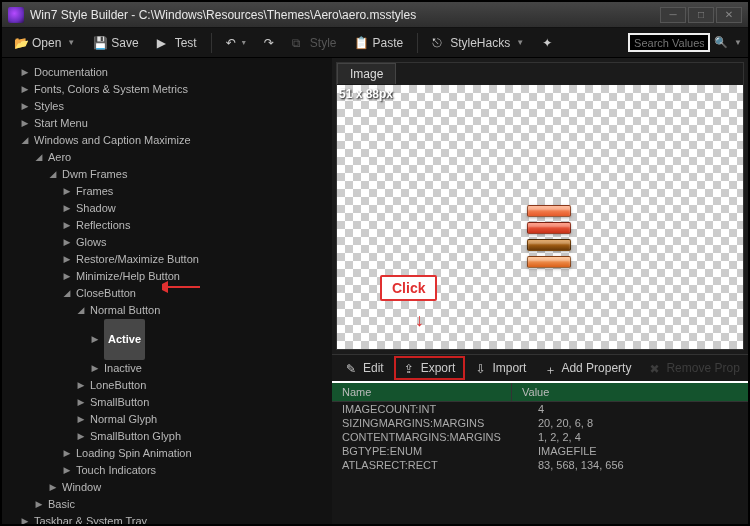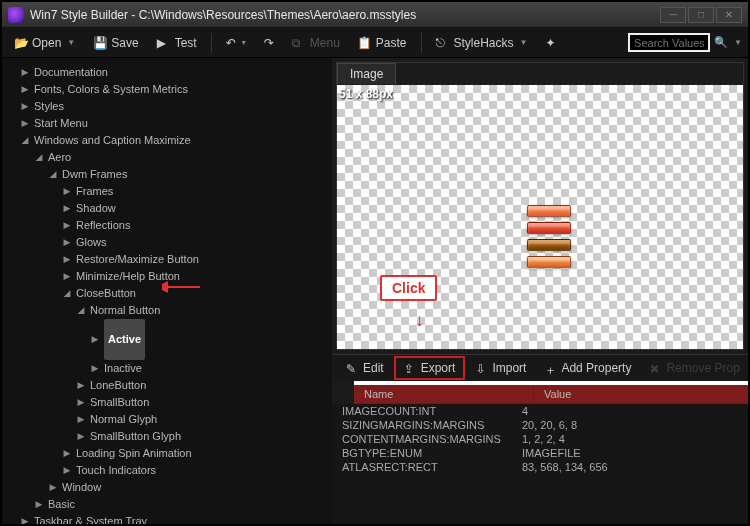--- a/index.html
+++ b/index.html
@@ -41,25 +41,25 @@
 .b1 { background: linear-gradient(#ff9a6a,#e45a2a); }
 .b2 { background: linear-gradient(#ff6c4a,#c7321a); }
 .b3 { background: linear-gradient(#d37b1a,#6a3a08); }
 .b4 { background: linear-gradient(#ffb070,#d9601a); }
 .bottom { height: 170px; border-top: 1px solid #333; display: flex; flex-direction: column; }
 .action-tabs { height: 26px; display: flex; align-items: center; padding-left: 6px; gap: 2px; background: #181818; }
 .atab { display: flex; align-items: center; gap: 4px; padding: 3px 8px; color: #ccc; font-size: 12px; cursor: pointer; }
 .atab.dim { color: #3d3d3d; }
 .atab.hl { border: 2px solid #c92020; }
 .atab .aic { width: 13px; height: 13px; display: inline-block; }
-.prop-head { display: flex; background: #7f1d1d; border-top: 4px solid #ffffff; border-bottom: 1px solid #333; margin-left: 22px; }
+.prop-head { display: flex; background: #14532d; border-top: 2px solid #ffffff; border-bottom: 1px solid #333; }
 .prop-head div { padding: 3px 10px; color: #bbb; font-size: 11px; }
 .ph-name { width: 180px; border-right: 1px solid #333; }
 .prop-body { flex: 1; overflow: auto; background: #161616; }
-.prow { display: flex; padding: 1px 10px; color: #aaa; font-size: 11px; }
+.prow { display: flex; padding: 1px 10px; color: #aaa; font-size: 11px; gap: 16px; }
 .prow .pn { width: 180px; }
 .callout { position: absolute; left: 378px; top: 273px; border: 2px solid #e03030; background: #fff; color: #e03030; font-weight: bold; padding: 3px 10px; font-size: 14px; border-radius: 2px; z-index: 10; }
 .callout-arrow { position: absolute; left: 413px; top: 308px; color: #e03030; font-size: 18px; z-index: 10; }
 .tree-arrow { position: absolute; left: 160px; top: 279px; z-index: 10; }
 .tree-arrow svg { width: 40px; height: 12px; }
 </style>
 </head>
 <body>
 
 <div class="frame">
@@ -85,21 +85,21 @@
       </div>
     <div class="tbtn">
         <span class="ic">▶</span>
         <span>Test</span>
       </div>
     <div class="sep"></div>
     <div class="tbtn">↶<span class="arrow-down">▾</span></div>
     <div class="tbtn">↷</div>
     <div class="tbtn dim">
         <span class="ic">⧉</span>
-        <span>Menu</span>
+        <span>Style</span>
       </div>
     <div class="tbtn">
         <span class="ic">📋</span>
         <span>Paste</span>
       </div>
     <div class="sep"></div>
     <div class="tbtn">
         <span class="ic">⎋</span>
         <span>StyleHacks</span>
         <span class="arrow-down">▼</span>

